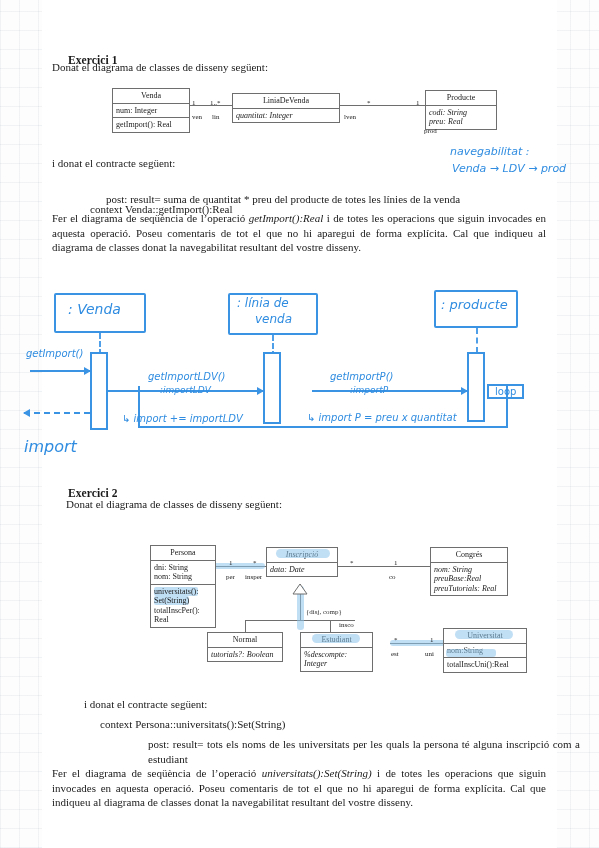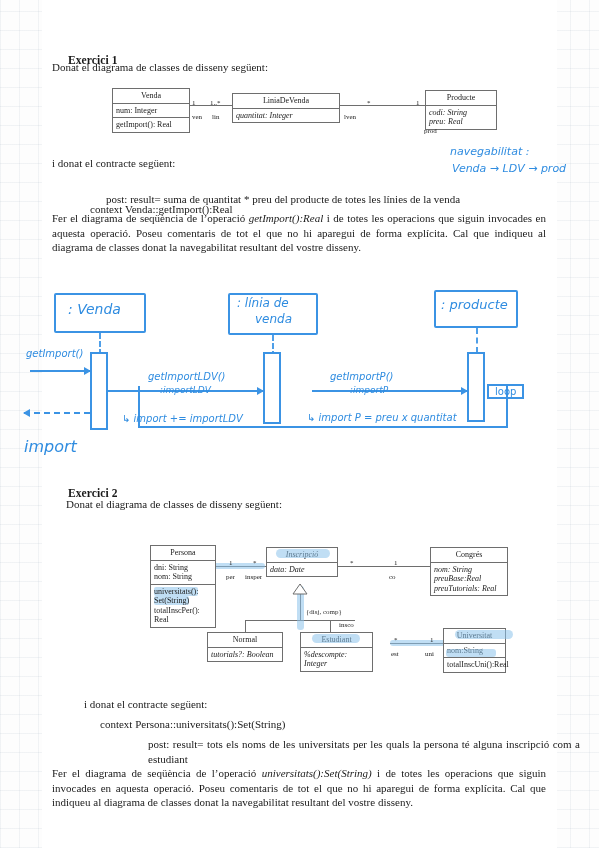--- a/index.html
+++ b/index.html
@@ -324,21 +324,21 @@
     </div>
 
     <div class="cls" style="left:300px; top:632px; width:73px;">
       <div class="cname">Estudiant</div>
       <div class="attrs last">
         <div>%descompte: Integer</div>
       </div>
     </div>
     <div class="hl-line" style="left:312px; top:634px; width:48px; height:9px; border-radius:6px;"></div>
 
-    <div class="cls" style="left:443px; top:628px; width:63px;">
+    <div class="cls" style="left:443px; top:628px; width:84px;">
       <div class="cname">Universitat</div>
       <div class="attrs">
         <div>nom:String</div>
       </div>
       <div class="ops">
         <div>totalInscUni():Real</div>
       </div>
     </div>
     <div class="hl-line" style="left:455px; top:630px; width:58px; height:9px; border-radius:6px;"></div>
     <div class="hl-line" style="left:446px; top:649px; width:50px; height:8px;"></div>

